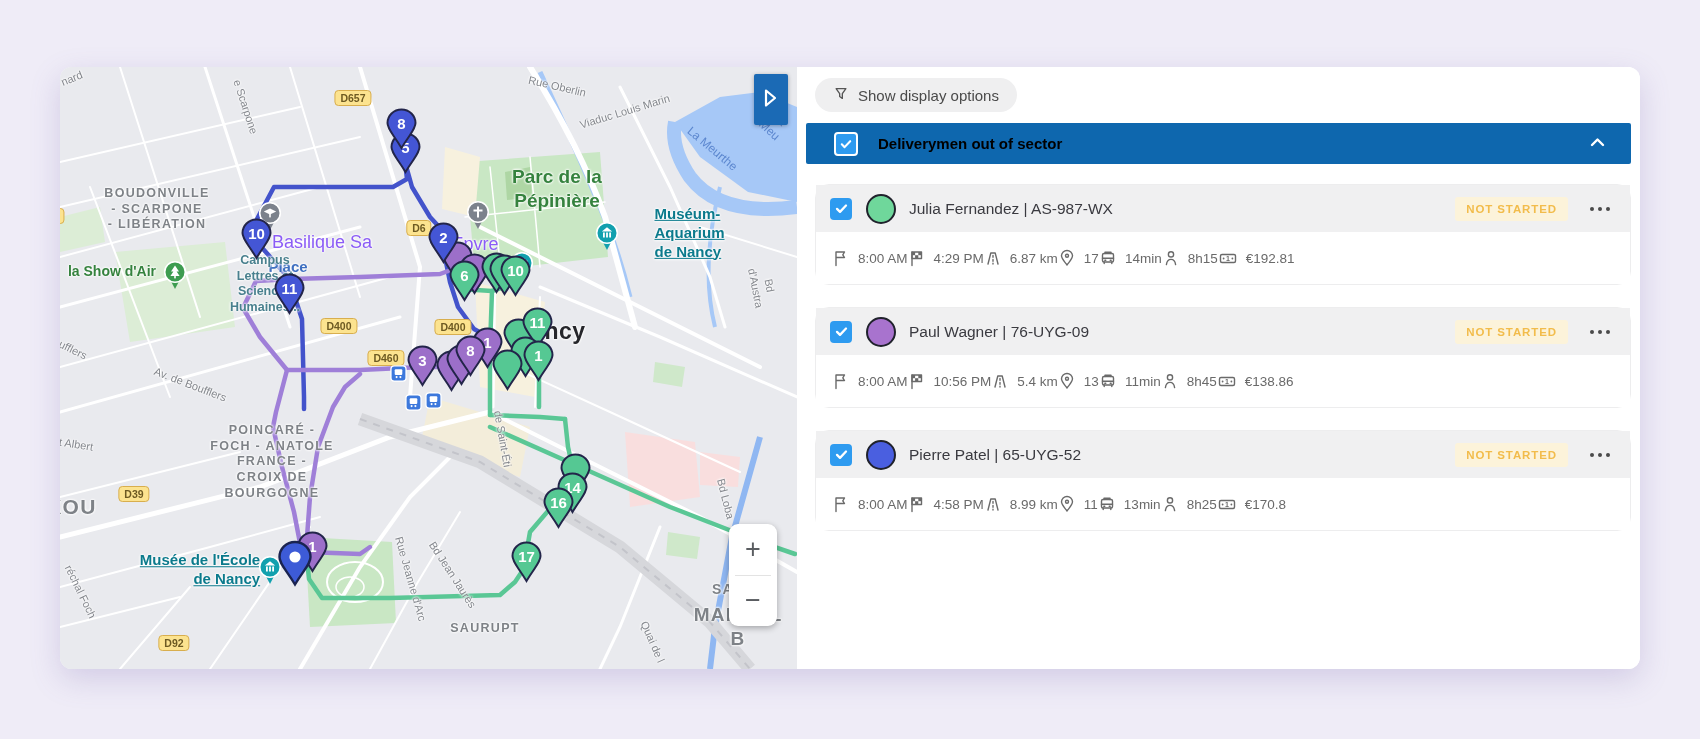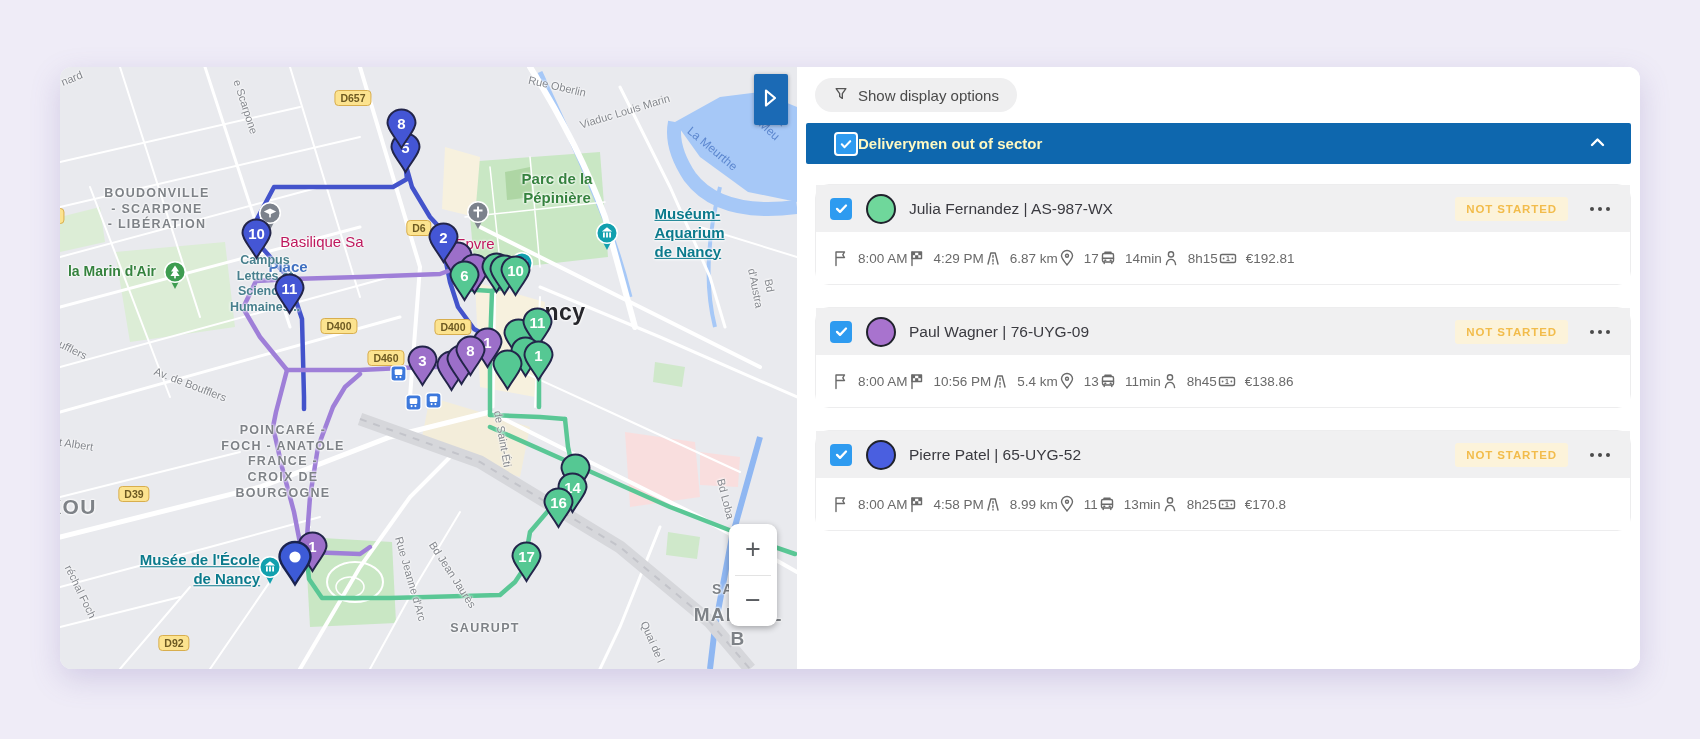--- a/index.html
+++ b/index.html
@@ -10,42 +10,42 @@
   .map{position:relative;width:737px;height:602px;flex:none;background:#e9eaee;overflow:hidden;}
   .map svg.base{position:absolute;left:0;top:0;}
   .lbl{position:absolute;transform:translate(-50%,-50%);white-space:pre-line;text-align:center;pointer-events:none;
        text-shadow:0 0 2px #fff,0 0 3px #fff,0 0 3px #fff;line-height:1.25;}
   .lbl.district{color:#7e8287;font-weight:bold;font-size:12.5px;letter-spacing:1.3px;}
   .lbl.city{color:#26262b;font-weight:bold;font-size:23px;letter-spacing:.5px;}
   .lbl.street{color:#84878d;font-size:11px;}
   .lbl.water{color:#5C87CF;font-size:12px;text-shadow:none;}
   .lbl.park-label{color:#35823E;font-weight:bold;font-size:13px;}
   .lbl.poi-teal{color:#0B7A8C;font-weight:bold;font-size:15px;text-decoration:underline;}
-  .lbl.poi-gray{color:#be185d;font-size:15px;}
+  .lbl.poi-gray{color:#8b5cf6;font-size:18px;}
   .lbl.place{color:#3E6FC0;font-weight:bold;font-size:15px;}
   .lbl.campus{color:#49808E;font-weight:bold;font-size:12.5px;}
   .road-badge{position:absolute;transform:translate(-50%,-50%);background:#FCE38F;border:1px solid #D8AE4E;
        color:#6D5A22;font-size:10.5px;font-weight:bold;padding:1px 5px;border-radius:4px;white-space:nowrap;}
   .pin{position:absolute;}
   .poi{position:absolute;}
   .expand-btn{position:absolute;left:694px;top:7px;width:34px;height:51px;background:#1B6AB5;border-radius:2px;
        display:flex;align-items:center;justify-content:center;cursor:pointer;box-shadow:0 1px 4px rgba(0,0,0,.3);}
   .zoom-ctrl{position:absolute;left:669px;top:457px;width:48px;height:102px;background:#fff;border-radius:9px;
        box-shadow:0 2px 6px rgba(0,0,0,.3);display:flex;flex-direction:column;align-items:stretch;}
   .zoom-btn{flex:1;border:none;background:none;font-size:27px;color:#5a5d61;cursor:pointer;line-height:1;
        font-family:"Liberation Sans",sans-serif;}
   .zoom-div{height:1px;background:#e3e3e3;margin:0 6px;}
   
   .panel{flex:1;position:relative;background:#fff;padding-top:11px;}
   .options-pill{margin-left:18px;height:34px;background:#EFEFF0;border-radius:17px;display:inline-flex;
        align-items:center;padding:16px 18px;gap:9px;cursor:pointer;border:none;}
   .options-pill span{font-size:15px;color:#4a4a4a;}
   .section-bar{margin:11px 9px 0 9px;height:41px;background:#0E67AE;border-radius:2px;display:flex;
        align-items:center;padding:0 24px 0 28px;cursor:pointer;}
-  .section-bar .bar-label{color:#fef9c3;font-weight:bold;font-size:15px;}
+  .section-bar .bar-label{color:#000000;font-weight:bold;font-size:15px;margin-left:20px;}
   .chk{width:22px;height:22px;background:#2E9BF0;border-radius:4px;flex:none;display:flex;align-items:center;
        justify-content:center;cursor:pointer;}
   .chk.bordered{border:2px solid #fff;width:20px;height:20px;}
   .driver-list{margin:20px 9px 0 18px;display:flex;flex-direction:column;gap:22px;}
   .driver-card{border:1px solid #ededee;border-radius:14px;}
   .drv-head{height:47px;background:#F0F0F1;display:flex;align-items:center;padding-left:14px;}
   .avatar{width:26px;height:26px;border-radius:50%;border:2px solid #20222c;margin-left:14px;flex:none;}
   .drv-name{font-size:15.5px;color:#3a3a40;margin-left:13px;}
   .status-badge{margin-left:auto;background:#FCF3DA;color:#F2BC4B;font-weight:bold;font-size:11.5px;
        letter-spacing:.9px;padding:6px 11px;border-radius:3px;}
@@ -142,49 +142,49 @@
           <path d="M505,352 L508,380 L513,402" stroke="#5AC795" stroke-width="4.5"></path>
           <path d="M508,412 L500,430 L470,465 L467,482" stroke="#5AC795" stroke-width="4.5"></path>
           <path d="M467,497 L455,515 L440,528 L330,531 L262,531 L249,512 L247,492" stroke="#5AC795" stroke-width="4.5"></path>
           <path d="M430,360 L520,400 L610,440 L700,475 L735,487" stroke="#5AC795" stroke-width="4.5"></path>
         </g>
     </svg>
     <div id="map-labels">
         <div class="lbl district" style="left: 97px; top: 142px;">BOUDONVILLE
 - SCARPONE
 - LIBÉRATION</div>
-        <div class="lbl district" style="left: 223px; top: 395px;">POINCARÉ -
+        <div class="lbl district" style="left: 212px; top: 395px;">POINCARÉ -
 FOCH - ANATOLE
 FRANCE -
 CROIX DE
 BOURGOGNE</div>
         <div class="lbl district" style="left: 425px; top: 562px;">SAURUPT</div>
         <div class="lbl district" style="left: 12px; top: 440px; font-size: 21px;">XOU</div>
         <div class="lbl district" style="left: 655px; top: 523px; font-size: 14px; margin-left: 8px;">SA</div>
         <div class="lbl district" style="left: 678px; top: 560px; font-size: 19px;">MARCEL B</div>
-        <div class="lbl city" style="left: 505px; top: 245px;">ncy</div>
+        <div class="lbl city" style="left: 505px; top: 264px;">ncy</div>
         <div class="lbl street" style="left: 12px; top: 12px; transform: translate(-50%, -50%) rotate(-22deg);">nard</div>
         <div class="lbl street" style="left: 185px; top: 40px; transform: translate(-50%, -50%) rotate(72deg);">e Scarpone</div>
         <div class="lbl street" style="left: 497px; top: 20px; transform: translate(-50%, -50%) rotate(13deg);">Rue Oberlin</div>
         <div class="lbl street" style="left: 565px; top: 45px; transform: translate(-50%, -50%) rotate(-17deg);">Viaduc Louis Marin</div>
         <div class="lbl water" style="left: 652px; top: 82px; transform: translate(-50%, -50%) rotate(40deg);">La Meurthe</div>
         <div class="lbl water" style="left: 714px; top: 58px; transform: translate(-50%, -50%) rotate(42deg);">La Meu</div>
         <div class="lbl street" style="left: 702px; top: 220px; transform: translate(-50%, -50%) rotate(79deg);">Bd d'Austra</div>
         <div class="lbl street" style="left: 130px; top: 318px; transform: translate(-50%, -50%) rotate(21deg);">Av. de Boufflers</div>
         <div class="lbl street" style="left: 10px; top: 282px; transform: translate(-50%, -50%) rotate(26deg);">oufflers</div>
         <div class="lbl street" style="left: 16px; top: 378px; transform: translate(-50%, -50%) rotate(9deg);">t Albert</div>
         <div class="lbl street" style="left: 20px; top: 525px; transform: translate(-50%, -50%) rotate(64deg);">réchal Foch</div>
         <div class="lbl street" style="left: 350px; top: 512px; transform: translate(-50%, -50%) rotate(74deg);">Rue Jeanne d'Arc</div>
         <div class="lbl street" style="left: 392px; top: 508px; transform: translate(-50%, -50%) rotate(57deg);">Bd Jean Jaurès</div>
         <div class="lbl street" style="left: 592px; top: 575px; transform: translate(-50%, -50%) rotate(66deg);">Quai de l</div>
         <div class="lbl street" style="left: 665px; top: 432px; transform: translate(-50%, -50%) rotate(76deg);">Bd Loba</div>
         <div class="lbl street" style="left: 442px; top: 372px; transform: translate(-50%, -50%) rotate(80deg);">de Saint-Éti</div>
-        <div class="lbl park-label" style="left: 497px; top: 122px; font-size: 15px;">Parc de la
+        <div class="lbl park-label" style="left: 497px; top: 122px; font-size: 19px;">Parc de la
 Pépinière</div>
-        <div class="lbl park-label" style="left: 52px; top: 205px; font-size: 14px;">la Marin d'Air</div>
+        <div class="lbl park-label" style="left: 52px; top: 205px; font-size: 14px;">la Show d'Air</div>
         <div class="lbl poi-teal" style="left: 642px; top: 166px; text-align: left;">Muséum-Aquarium
 de Nancy</div>
         <div class="lbl poi-teal" style="left: 140px; top: 503px; text-align: right;">Musée de l'École
 de Nancy</div>
         <div class="lbl poi-gray" style="left: 262px; top: 175px;">Basilique Sa</div>
         <div class="lbl poi-gray" style="left: 415px; top: 177px;">Epvre</div>
         <div class="lbl place" style="left: 228px; top: 200px;">Place</div>
         <div class="lbl campus" style="left: 205px; top: 217px;">Campus
 Lettres et
 Sciences

